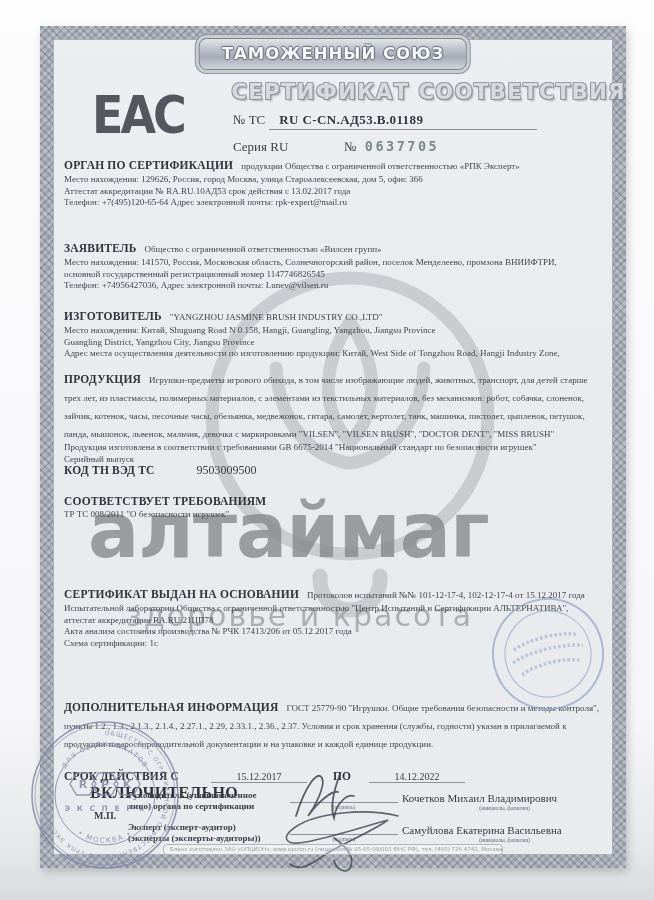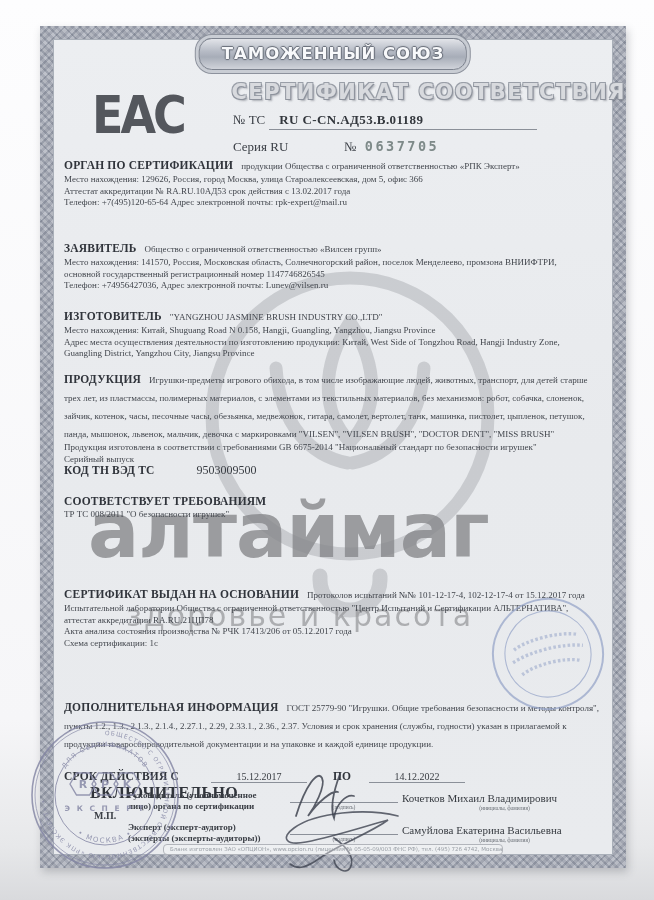--- a/index.html
+++ b/index.html
@@ -10,21 +10,21 @@
   .sheet{position:absolute;left:40px;top:26px;width:586px;height:842px;
          background:
            repeating-linear-gradient(45deg,#c2c5cd 0 3px,#dcdee3 3px 6px,#b8bcc5 6px 8px,#d6d8dd 8px 11px),
            repeating-linear-gradient(135deg,#c2c5cd 0 3px,#dcdee3 3px 6px,#b8bcc5 6px 8px,#d6d8dd 8px 11px);
          background-blend-mode:multiply;
          box-shadow:2px 4px 8px rgba(60,62,70,.25);}
   .inner{position:absolute;inset:13px;border:1px solid #aab0b9;background:
            linear-gradient(180deg,#eceef1 0%,#e8eaed 50%,#e9ebee 100%);}
   
   .badge{position:absolute;left:50%;top:12px;transform:translateX(-50%);
-         padding:5px 22px 6px;border:1px solid #7c828e;border-radius:13px;
+         padding:5px 22px 6px;border:1px solid #7c828e;border-radius:8px;
          background:linear-gradient(180deg,#e2e4e9,#b7bcc6 40%,#a7adb8 60%,#d0d3da);
          box-shadow:0 0 0 3px #c9cdd4,0 0 0 4px #8d929d;z-index:6;}
   .badge span{font-family:"DejaVu Sans",sans-serif;font-weight:bold;font-size:16.5px;
          letter-spacing:1px;color:#f8f9fb;white-space:nowrap;
          text-shadow:0 1px 1px #676d78,0 -1px 1px #676d78,1px 0 1px #676d78,-1px 0 1px #676d78;}
   .eac{position:absolute;left:52px;top:64px;font-family:"DejaVu Sans",sans-serif;font-weight:bold;
        font-size:46px;line-height:50px;color:#54575d;letter-spacing:-3px;transform:scaleY(1.12);z-index:4;}
   .cert-title{position:absolute;left:0;right:0;top:54px;text-align:right;z-index:4;
        font-family:"DejaVu Sans",sans-serif;font-weight:bold;font-size:21px;letter-spacing:1.5px;
        color:#d8dade;
@@ -119,22 +119,22 @@
     <div class="sec" style="top:212px">
       <span class="lbl">ЗАЯВИТЕЛЬ</span><span class="val">Общество с ограниченной ответственностью «Вилсен групп»</span>
       <div class="ln">Место нахождения: 141570, Россия, Московская область, Солнечногорский район, поселок Менделеево, промзона ВНИИФТРИ,</div>
       <div class="ln">основной государственный регистрационный номер 1147746826545</div>
       <div class="ln">Телефон: +74956427036, Адрес электронной почты: Lunev@vilsen.ru</div>
     </div>
 
     <div class="sec" style="top:280px">
       <span class="lbl">ИЗГОТОВИТЕЛЬ</span><span class="val">"YANGZHOU JASMINE BRUSH INDUSTRY CO.,LTD"</span>
       <div class="ln">Место нахождения: Китай, Shuguang Road N 0.158, Hangji, Guangling, Yangzhou, Jiangsu Province</div>
+      <div class="ln">Guangling District, Yangzhou City, Jiangsu Province</div>
       <div class="ln">Адрес места осуществления деятельности по изготовлению продукции: Китай, West Side of Tongzhou Road, Hangji Industry Zone,</div>
-      <div class="ln">Guangling District, Yangzhou City, Jiangsu Province</div>
     </div>
 
     <div class="sec" style="top:343px">
       <span class="lbl">ПРОДУКЦИЯ</span><span class="val">Игрушки-предметы игрового обихода, в том числе изображающие людей, животных, транспорт, для детей старше трех лет, из пластмассы, полимерных материалов, с элементами из текстильных материалов, без механизмов: робот, собачка, слоненок, зайчик, котенок, часы, песочные часы, обезьянка, медвежонок, гитара, самолет, вертолет, танк, машинка, пистолет, цыпленок, петушок, панда, мышонок, львенок, мальчик, девочка с маркировками "VILSEN", "VILSEN BRUSH", "DOCTOR DENT", "MISS BRUSH"</span>
       <div class="ln">Продукция изготовлена в соответствии с требованиями GB 6675-2014 "Национальный стандарт по безопасности игрушек"</div>
       <div class="ln">Серийный выпуск</div>
     </div>
 
     <div class="sec" style="top:434px">
       <span class="lbl">КОД ТН ВЭД ТС</span><span class="code-val">9503009500</span>

